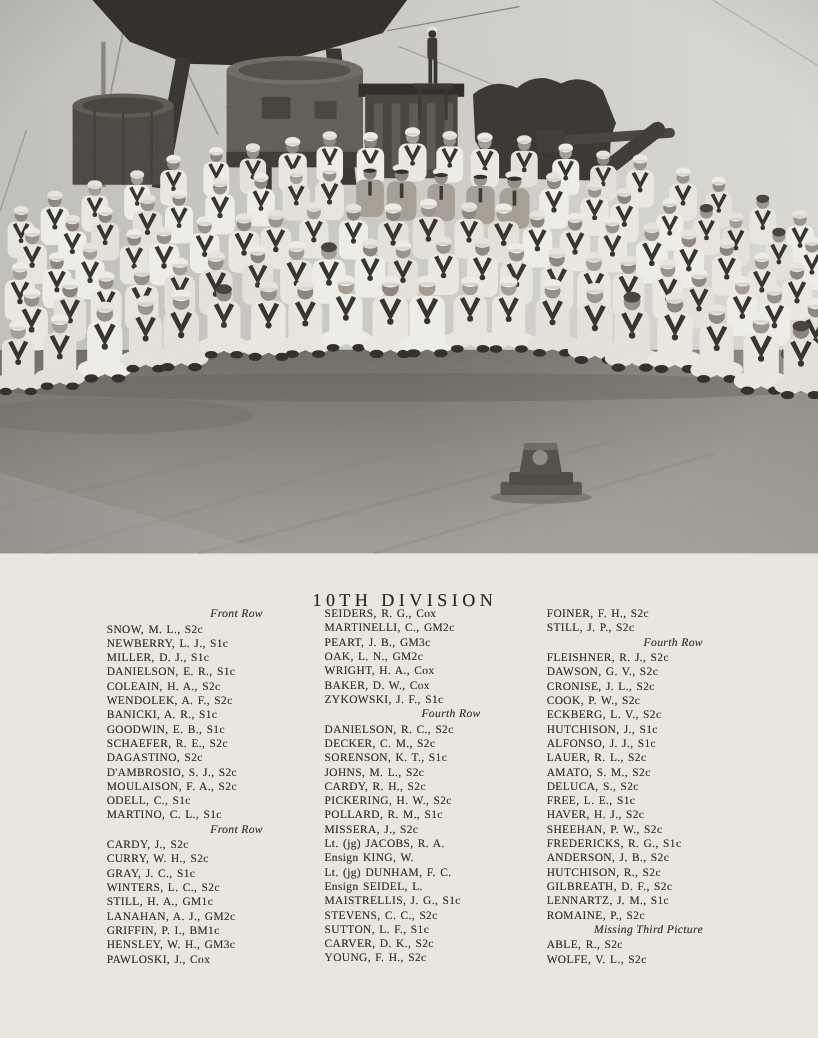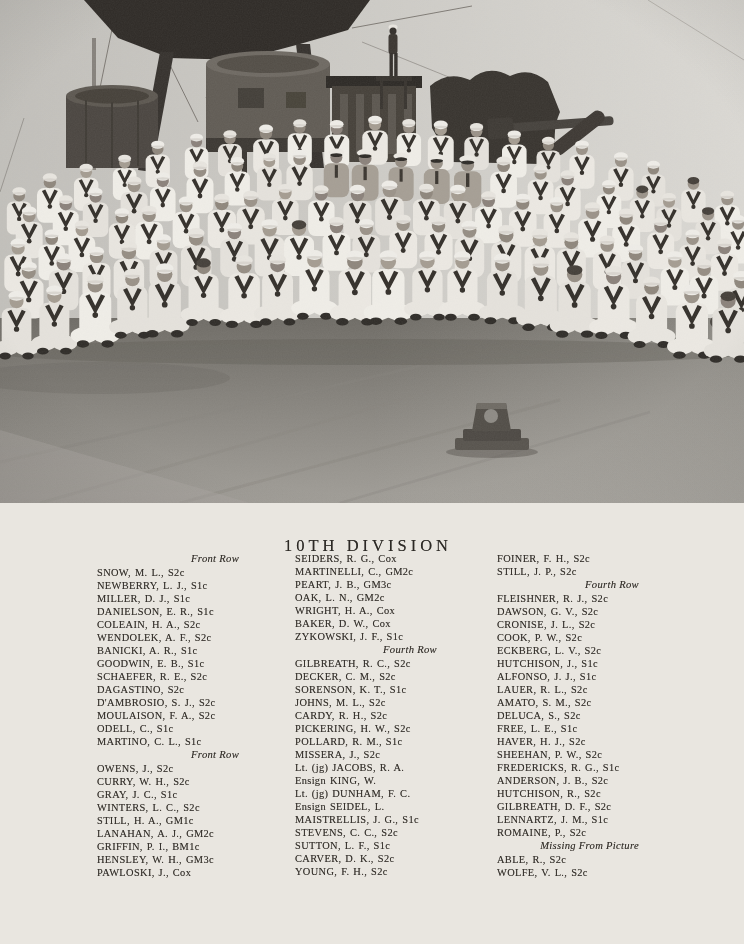--- a/index.html
+++ b/index.html
@@ -1092,21 +1092,21 @@
           <div class="name">GOODWIN, E. B., S1c</div>
           <div class="name">SCHAEFER, R. E., S2c</div>
           <div class="name">DAGASTINO, S2c</div>
           <div class="name">D'AMBROSIO, S. J., S2c</div>
           <div class="name">MOULAISON, F. A., S2c</div>
           <div class="name">ODELL, C., S1c</div>
           <div class="name">MARTINO, C. L., S1c</div>
         </div>
         <div class="block gap">
           <div class="row-heading">Front Row</div>
-          <div class="name">OWENS, J., S2c</div>
+          <div class="name">CARDY, J., S2c</div>
           <div class="name">CURRY, W. H., S2c</div>
           <div class="name">GRAY, J. C., S1c</div>
           <div class="name">WINTERS, L. C., S2c</div>
           <div class="name">STILL, H. A., GM1c</div>
           <div class="name">LANAHAN, A. J., GM2c</div>
           <div class="name">GRIFFIN, P. I., BM1c</div>
           <div class="name">HENSLEY, W. H., GM3c</div>
           <div class="name">PAWLOSKI, J., Cox</div>
         </div>
       </div>
@@ -1115,21 +1115,21 @@
           <div class="name">SEIDERS, R. G., Cox</div>
           <div class="name">MARTINELLI, C., GM2c</div>
           <div class="name">PEART, J. B., GM3c</div>
           <div class="name">OAK, L. N., GM2c</div>
           <div class="name">WRIGHT, H. A., Cox</div>
           <div class="name">BAKER, D. W., Cox</div>
           <div class="name">ZYKOWSKI, J. F., S1c</div>
         </div>
         <div class="block gap">
           <div class="row-heading">Fourth Row</div>
-          <div class="name">GILBREATH, R. C., S2c</div>
+          <div class="name">DANIELSON, R. C., S2c</div>
           <div class="name">DECKER, C. M., S2c</div>
           <div class="name">SORENSON, K. T., S1c</div>
           <div class="name">JOHNS, M. L., S2c</div>
           <div class="name">CARDY, R. H., S2c</div>
           <div class="name">PICKERING, H. W., S2c</div>
           <div class="name">POLLARD, R. M., S1c</div>
           <div class="name">MISSERA, J., S2c</div>
           <div class="name">Lt. (jg) JACOBS, R. A.</div>
           <div class="name">Ensign KING, W.</div>
           <div class="name">Lt. (jg) DUNHAM, F. C.</div>
@@ -1162,20 +1162,20 @@
           <div class="name">HAVER, H. J., S2c</div>
           <div class="name">SHEEHAN, P. W., S2c</div>
           <div class="name">FREDERICKS, R. G., S1c</div>
           <div class="name">ANDERSON, J. B., S2c</div>
           <div class="name">HUTCHISON, R., S2c</div>
           <div class="name">GILBREATH, D. F., S2c</div>
           <div class="name">LENNARTZ, J. M., S1c</div>
           <div class="name">ROMAINE, P., S2c</div>
         </div>
         <div class="block gap">
-          <div class="row-heading">Missing From Picture</div>
+          <div class="row-heading">Missing Third Picture</div>
           <div class="name">ABLE, R., S2c</div>
           <div class="name">WOLFE, V. L., S2c</div>
         </div>
       </div>
     </div>
 
 </div>
 
 </body></html>

